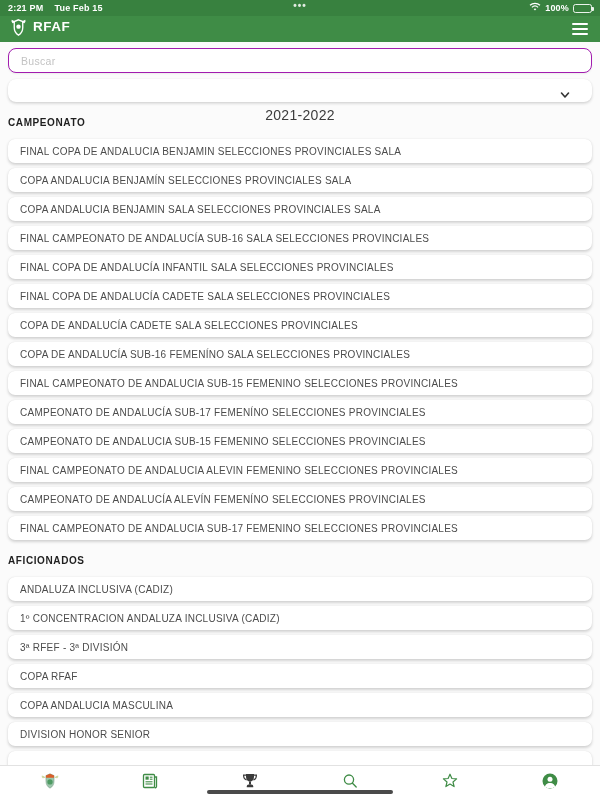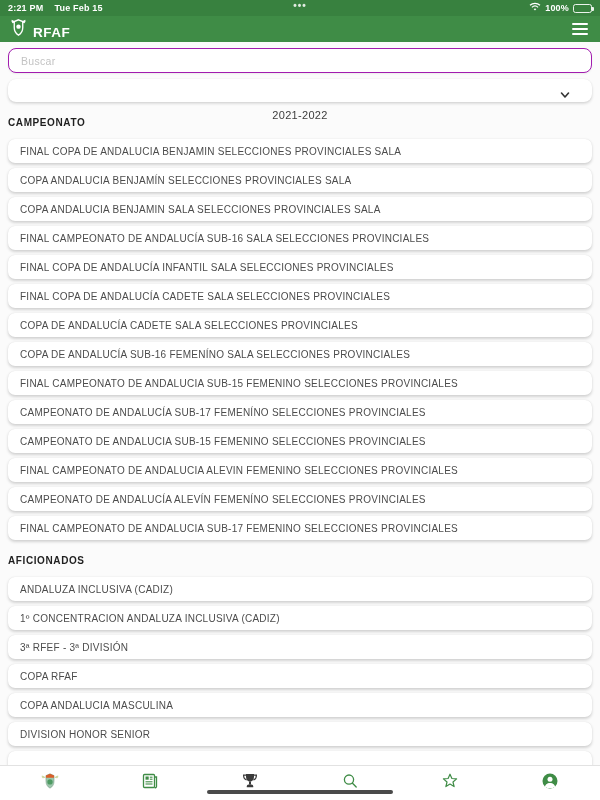--- a/index.html
+++ b/index.html
@@ -22,41 +22,41 @@
   .statusbar .right { display:flex; gap:4px; align-items:center; }
   .batt { width:19px; height:9px; border:1px solid rgba(255,255,255,.9); border-radius:2.5px; position:relative; padding:1px; }
   .batt .fill { background:#fff; height:100%; width:100%; border-radius:1px; }
   .batt:after { content:""; position:absolute; right:-3px; top:2.5px; width:2px; height:3.5px; background:rgba(255,255,255,.9); border-radius:0 1px 1px 0; }
   
   .appbar {
     position:absolute; top:16px; left:0; right:0; height:26px;
     background:#3f8c46; color:#fff;
     display:flex; align-items:center; padding:0 10px;
   }
-  .appbar .brand { display:flex; align-items:flex-end; gap:6px; }
+  .appbar .brand { display:flex; align-items:flex-start; gap:6px; }
   .appbar .title { font-size:13.5px; font-weight:bold; letter-spacing:.5px; }
   .menu-btn { margin-left:auto; display:flex; flex-direction:column; gap:2.5px; cursor:pointer; padding:4px 2px; }
   .menu-btn span { display:block; width:16px; height:2.2px; background:#fff; border-radius:1px; }
   
   .content { position:absolute; top:42px; left:0; right:0; height:758px; overflow:hidden; padding:6px 8px 0 8px; }
   .search-field {
     width:100%; height:25px; background:#fff;
     border:1px solid #a21caf; border-radius:8px;
     box-shadow:0 1px 2px rgba(0,0,0,.06);
     font-size:10.5px; color:#333; padding:0 12px;
     font-family:"Liberation Sans", sans-serif; outline:none;
   }
   .search-field::placeholder { color:#c3c3c3; letter-spacing:.3px; }
   .season-select {
     margin-top:6px; height:23px; background:#fff; border-radius:8px;
     box-shadow:0 1.5px 3px rgba(0,0,0,.16), 0 0 1px rgba(0,0,0,.08);
     display:flex; align-items:center; justify-content:center;
     position:relative; cursor:pointer;
   }
-  .season-select .value { font-size:11px; color:#3c3c3c; letter-spacing:.3px;margin-top:48px; }
+  .season-select .value { font-size:14px; color:#3c3c3c; letter-spacing:.3px;margin-top:48px; }
   .season-select .chev { position:absolute; right:22px; top:6px; }
   .section-title {
     margin:15px 0 11px 0; font-size:10px; font-weight:bold;
     color:#1f1f1f; letter-spacing:.6px;
   }
   .row {
     height:24px; margin-bottom:5px; background:#fff; border-radius:7px;
     box-shadow:0 1.5px 3px rgba(0,0,0,.16), 0 0 1px rgba(0,0,0,.08);
     display:flex; align-items:center; padding:0 12px;
     font-size:10px; color:#4c4c4c; letter-spacing:.25px;

